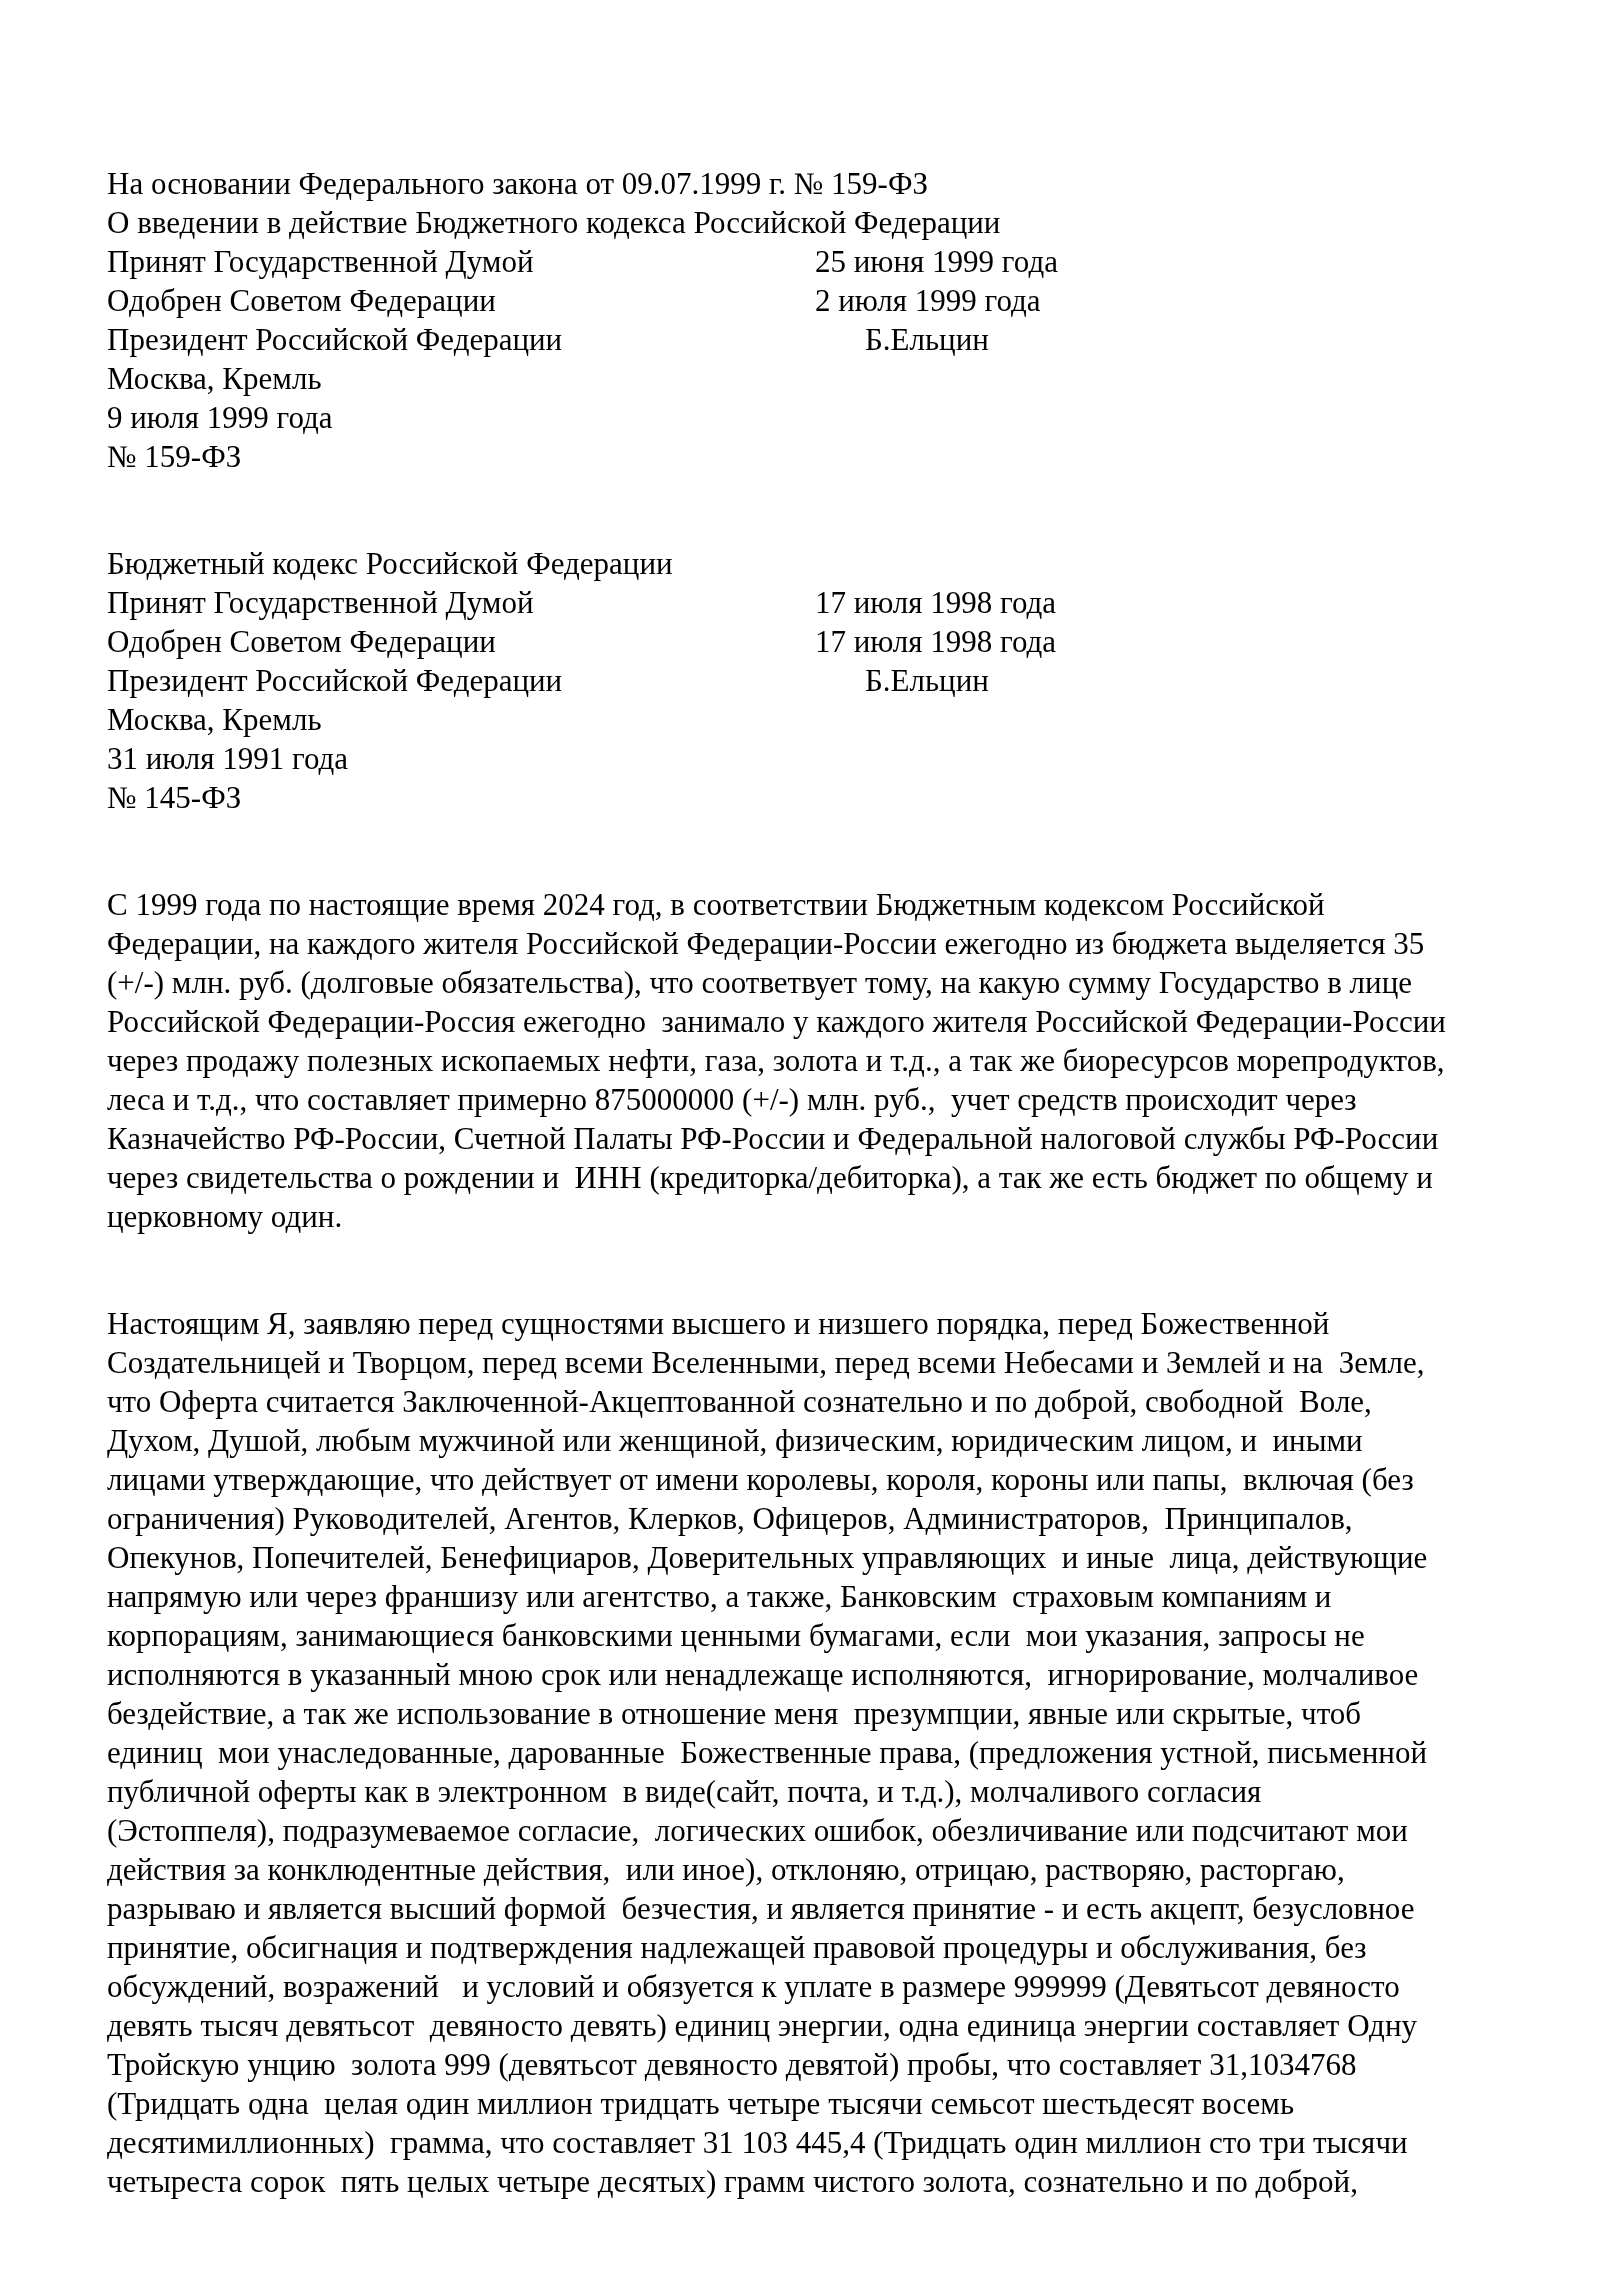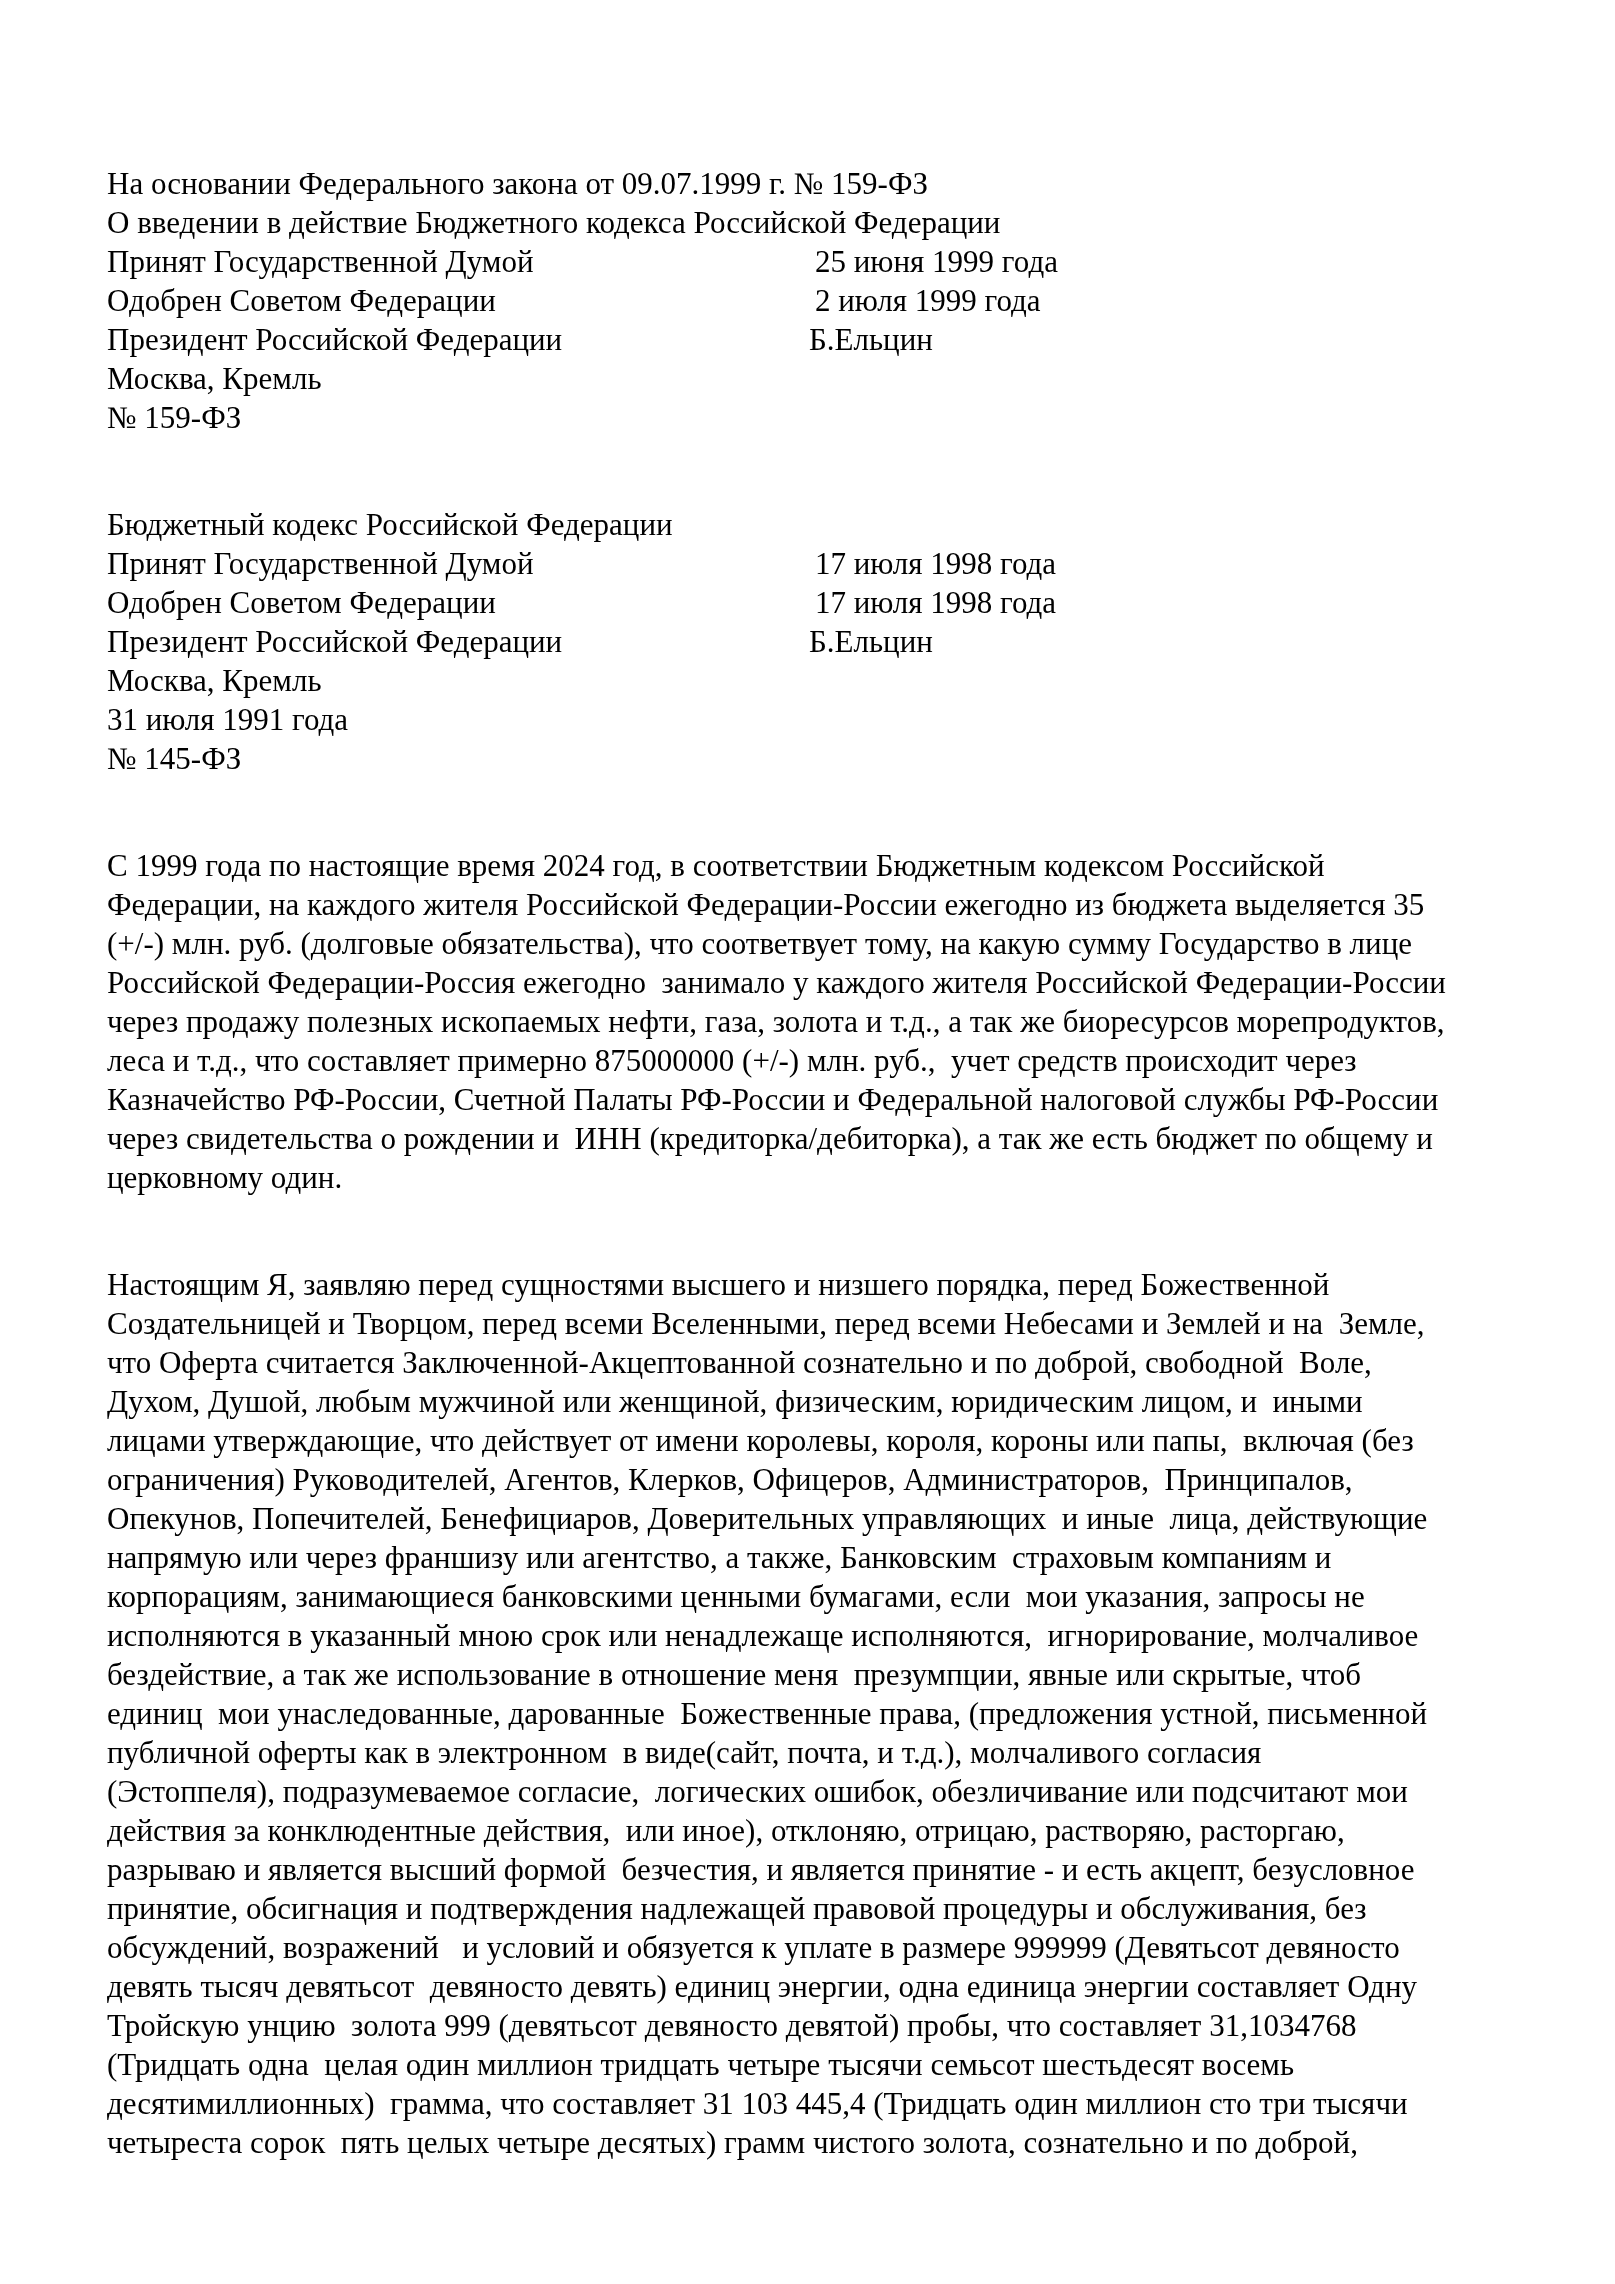--- a/index.html
+++ b/index.html
@@ -33,37 +33,38 @@
     height: 39px;
     white-space: pre;
   }
   .line .tab {
     position: absolute;
     left: 708px;
     top: 0;
     white-space: pre;
   }
   .line .tab.signature {
-    left: 702px;
+    left: 758px;
   }
   .b {
     font-weight: normal;
   }
 </style>
 </head>
 <body>
 
 <main class="page">
   <section class="law-block">
       <div class="line"><span>На основании Федерального закона от 09.07.1999 г. № 159-ФЗ</span></div>
       <div class="line"><span>О введении в действие Бюджетного кодекса Российской Федерации</span></div>
       <div class="line"><span>Принят Государственной Думой</span><span class="tab">25 июня 1999 года</span></div>
       <div class="line"><span>Одобрен Советом Федерации</span><span class="tab">2 июля 1999 года</span></div>
       <div class="line"><span>Президент Российской Федерации</span><span class="tab signature">Б.Ельцин</span></div>
       <div class="line"><span>Москва, Кремль</span></div>
+      <div class="line"><span>9 июля 1999 года</span></div>
       <div class="line"><span>№ 159-ФЗ</span></div>
     </section>
 
   <div class="block-gap"></div>
 
   <section class="law-block">
       <div class="line"><span>Бюджетный кодекс Российской Федерации</span></div>
       <div class="line"><span>Принят Государственной Думой</span><span class="tab">17 июля 1998 года</span></div>
       <div class="line"><span>Одобрен Советом Федерации</span><span class="tab">17 июля 1998 года</span></div>
       <div class="line"><span>Президент Российской Федерации</span><span class="tab signature">Б.Ельцин</span></div>

